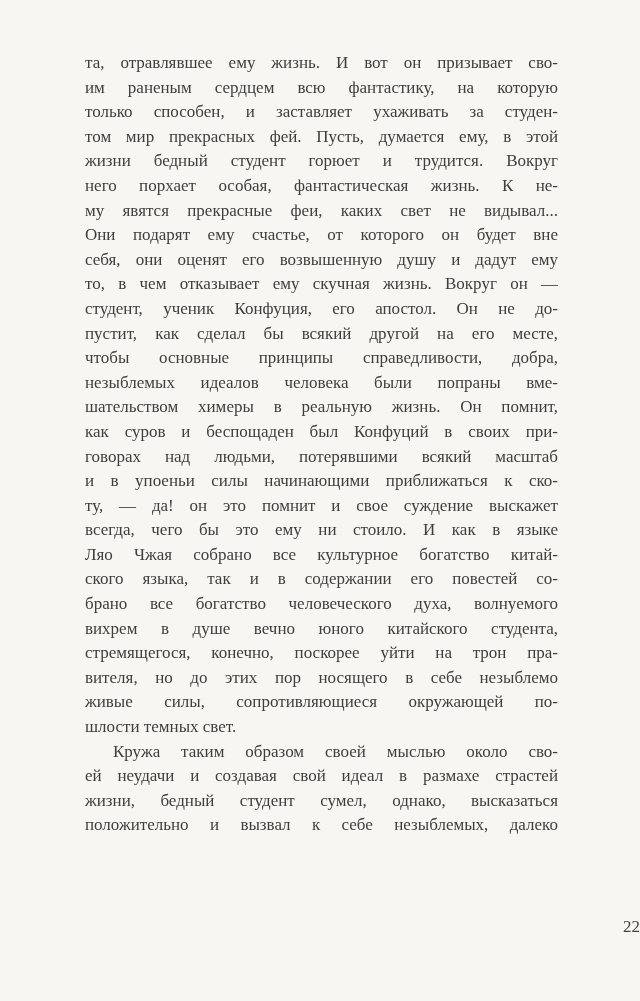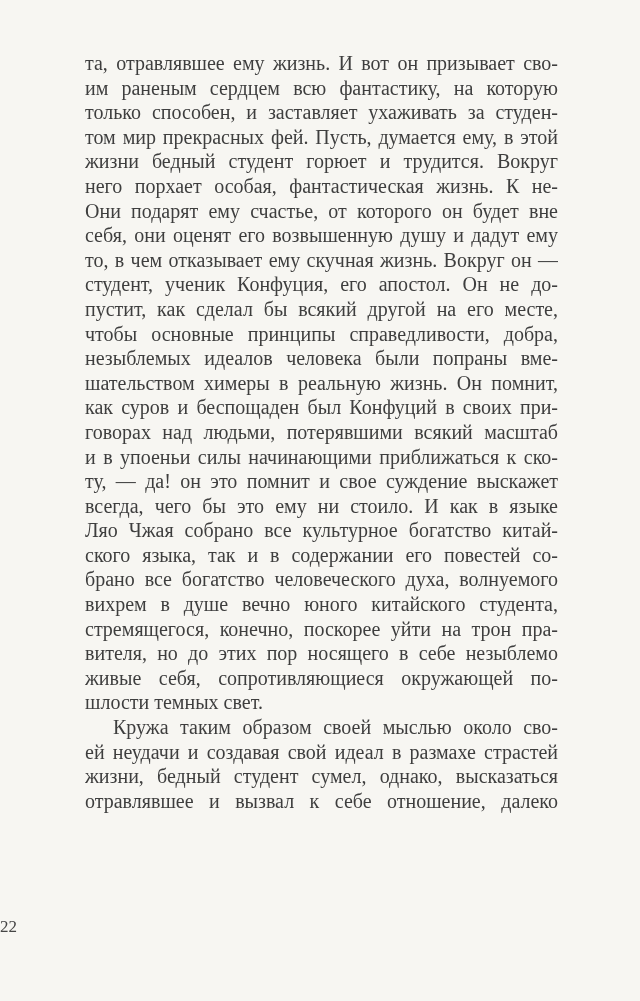--- a/index.html
+++ b/index.html
@@ -17,21 +17,21 @@
   .book-page {
     position: absolute;
     inset: 0;
   }
   .text-block {
     position: absolute;
     left: 85px;
     top: 51px;
     width: 473px;
     color: #3e3e3e;
-    font-size: 20px;
+    font-size: 17px;
   }
   .paragraph {
     margin: 0;
     padding: 0;
   }
   .line {
     height: 24.6px;
     line-height: 24.6px;
     text-align: justify;
     text-align-last: justify;
@@ -43,60 +43,61 @@
   }
   .line.indented {
     text-indent: 28px;
     font-family: Liberation Serif, serif;
   }
   .page-number {
     position: absolute;
     top: 917px;
     left: 0;
     width: 100%;
-    text-align: left;
+    text-align: right;
     font-size: 17px;
     color: #454545;
   }
 </style>
 </head>
 <body style="background: rgb(247, 246, 242);">
 
 <div class="book-page">
   <div class="text-block" id="text-block" style="color: rgb(62, 62, 62);">
       <div class="paragraph">
         <div class="line">та, отравлявшее ему жизнь. И вот он призывает сво-</div>
         <div class="line">им раненым сердцем всю фантастику, на которую</div>
         <div class="line">только способен, и заставляет ухаживать за студен-</div>
         <div class="line">том мир прекрасных фей. Пусть, думается ему, в этой</div>
         <div class="line">жизни бедный студент горюет и трудится. Вокруг</div>
         <div class="line">него порхает особая, фантастическая жизнь. К не-</div>
+        <div class="line">му явятся прекрасные феи, каких свет не видывал...</div>
         <div class="line">Они подарят ему счастье, от которого он будет вне</div>
         <div class="line">себя, они оценят его возвышенную душу и дадут ему</div>
         <div class="line">то, в чем отказывает ему скучная жизнь. Вокруг он —</div>
         <div class="line">студент, ученик Конфуция, его апостол. Он не до-</div>
         <div class="line">пустит, как сделал бы всякий другой на его месте,</div>
         <div class="line">чтобы основные принципы справедливости, добра,</div>
         <div class="line">незыблемых идеалов человека были попраны вме-</div>
         <div class="line">шательством химеры в реальную жизнь. Он помнит,</div>
         <div class="line">как суров и беспощаден был Конфуций в своих при-</div>
         <div class="line">говорах над людьми, потерявшими всякий масштаб</div>
         <div class="line">и в упоеньи силы начинающими приближаться к ско-</div>
         <div class="line">ту, — да! он это помнит и свое суждение выскажет</div>
         <div class="line">всегда, чего бы это ему ни стоило. И как в языке</div>
         <div class="line">Ляо Чжая собрано все культурное богатство китай-</div>
         <div class="line">ского языка, так и в содержании его повестей со-</div>
         <div class="line">брано все богатство человеческого духа, волнуемого</div>
         <div class="line">вихрем в душе вечно юного китайского студента,</div>
         <div class="line">стремящегося, конечно, поскорее уйти на трон пра-</div>
         <div class="line">вителя, но до этих пор носящего в себе незыблемо</div>
-        <div class="line">живые себя, сопротивляющиеся окружающей по-</div>
+        <div class="line">живые силы, сопротивляющиеся окружающей по-</div>
         <div class="line para-last">шлости темных свет.</div>
       </div>
       <div class="paragraph">
         <div class="line indented">Кружа таким образом своей мыслью около сво-</div>
         <div class="line">ей неудачи и создавая свой идеал в размахе страстей</div>
         <div class="line">жизни, бедный студент сумел, однако, высказаться</div>
-        <div class="line">отравлявшее и вызвал к себе отношение, далеко</div>
+        <div class="line">положительно и вызвал к себе незыблемых, далеко</div>
       </div>
     </div>
   <div class="page-number" style="color: rgb(69, 69, 69);">22</div>
 </div>
 
 </body></html>

